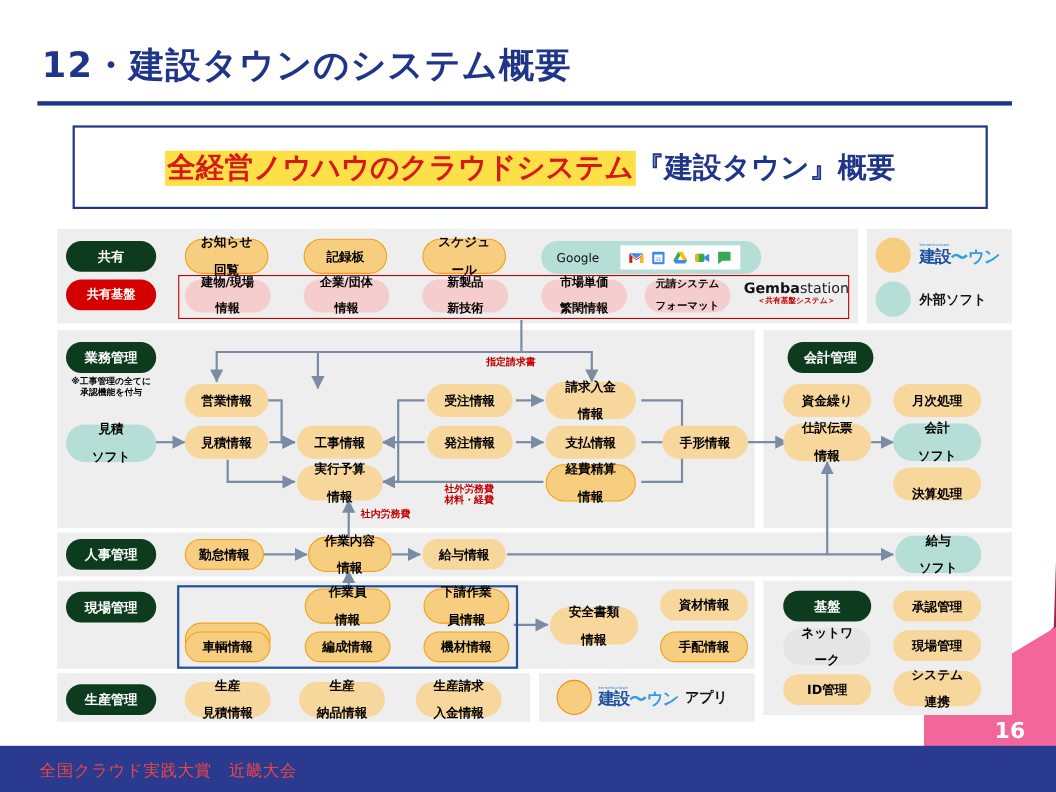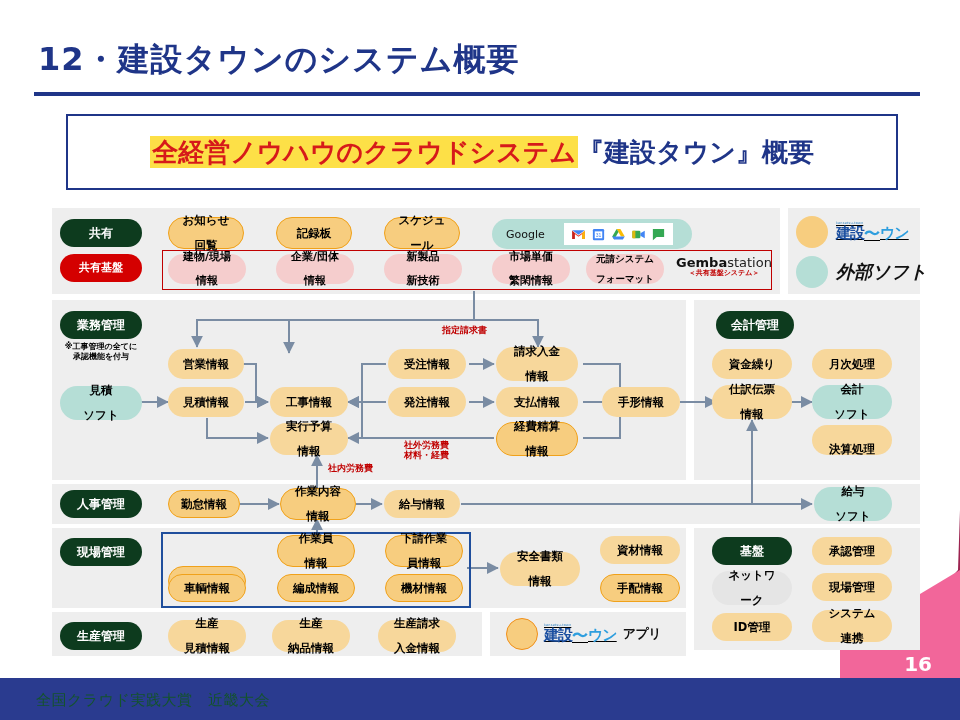--- a/index.html
+++ b/index.html
@@ -71,50 +71,50 @@
     display:flex;align-items:center;z-index:3;
   }
   #google-label{font-size:11px;color:#111;font-weight:normal;padding-left:14px;width:54px;}
   #google-icons{
     background:#ffffff;height:22px;display:flex;align-items:center;gap:5px;
     padding:0 7px;margin-left:4px;
   }
   .gicon{width:15px;height:15px;display:block;}
 
   
-  .ktlogo{display:flex;align-items:center;gap:3px;text-decoration:underline;}
+  .ktlogo{display:flex;align-items:center;gap:3px;}
   .kt-romaji{font-size:3.4px;color:#1f7ac0;letter-spacing:.2px;line-height:1;}
   .kt-kanji{font-size:15px;font-weight:bold;color:#1b4fa0;line-height:1;letter-spacing:-1px;}
   .kt-kata{font-size:15px;font-weight:bold;color:#2e9ede;line-height:1;letter-spacing:-1px;}
   .kt-wave{color:#2e9ede;font-size:16px;font-weight:bold;line-height:1;}
 
   #gemba{position:absolute;z-index:3;text-align:center;line-height:1.1;}
   #gemba-main{font-size:13px;font-weight:bold;color:#222;white-space:nowrap;}
   #gemba-main b{color:#111;}
   #gemba-sub{font-size:7px;font-weight:bold;color:#c00000;white-space:nowrap;}
 
   
   .legend-row{position:absolute;display:flex;align-items:center;gap:8px;z-index:3;}
   .dot{width:32px;height:32px;border-radius:50%;flex:0 0 auto;}
   .dot-orange{background:#f7cd7f;}
   .dot-teal{background:#b5ded6;}
-  .legend-text{font-size:18px;font-weight:bold;color:#111;white-space:nowrap;font-style:italic;}
+  .legend-text{font-size:12px;font-weight:bold;color:#111;white-space:nowrap;}
 
   
   #app-row{position:absolute;display:flex;align-items:center;gap:6px;z-index:3;}
   #app-circle{width:30px;height:30px;border-radius:50%;background:#f7cd7f;border:1.8px solid #f0901a;}
   #app-word{font-size:13px;font-weight:bold;color:#111;letter-spacing:-.5px;}
 
   
   #deco{position:absolute;right:0;bottom:40px;width:120px;height:170px;z-index:0;}
 
   
   #footer-bar{position:absolute;left:0;bottom:0;width:960px;height:42px;background:#2a3b8f;z-index:6;}
   #footer-text{
-    position:absolute;left:36px;bottom:10px;color:#14532d;font-size:15px;z-index:7;
+    position:absolute;left:36px;bottom:10px;color:#ef4444;font-size:15px;z-index:7;
     letter-spacing:.5px;white-space:nowrap;
   }
   #page-number{
     position:absolute;right:28px;bottom:44px;color:#ffffff;font-size:20px;font-weight:bold;z-index:7;
   }
 </style>
 </head>
 <body>
 
 <div class="slide">

